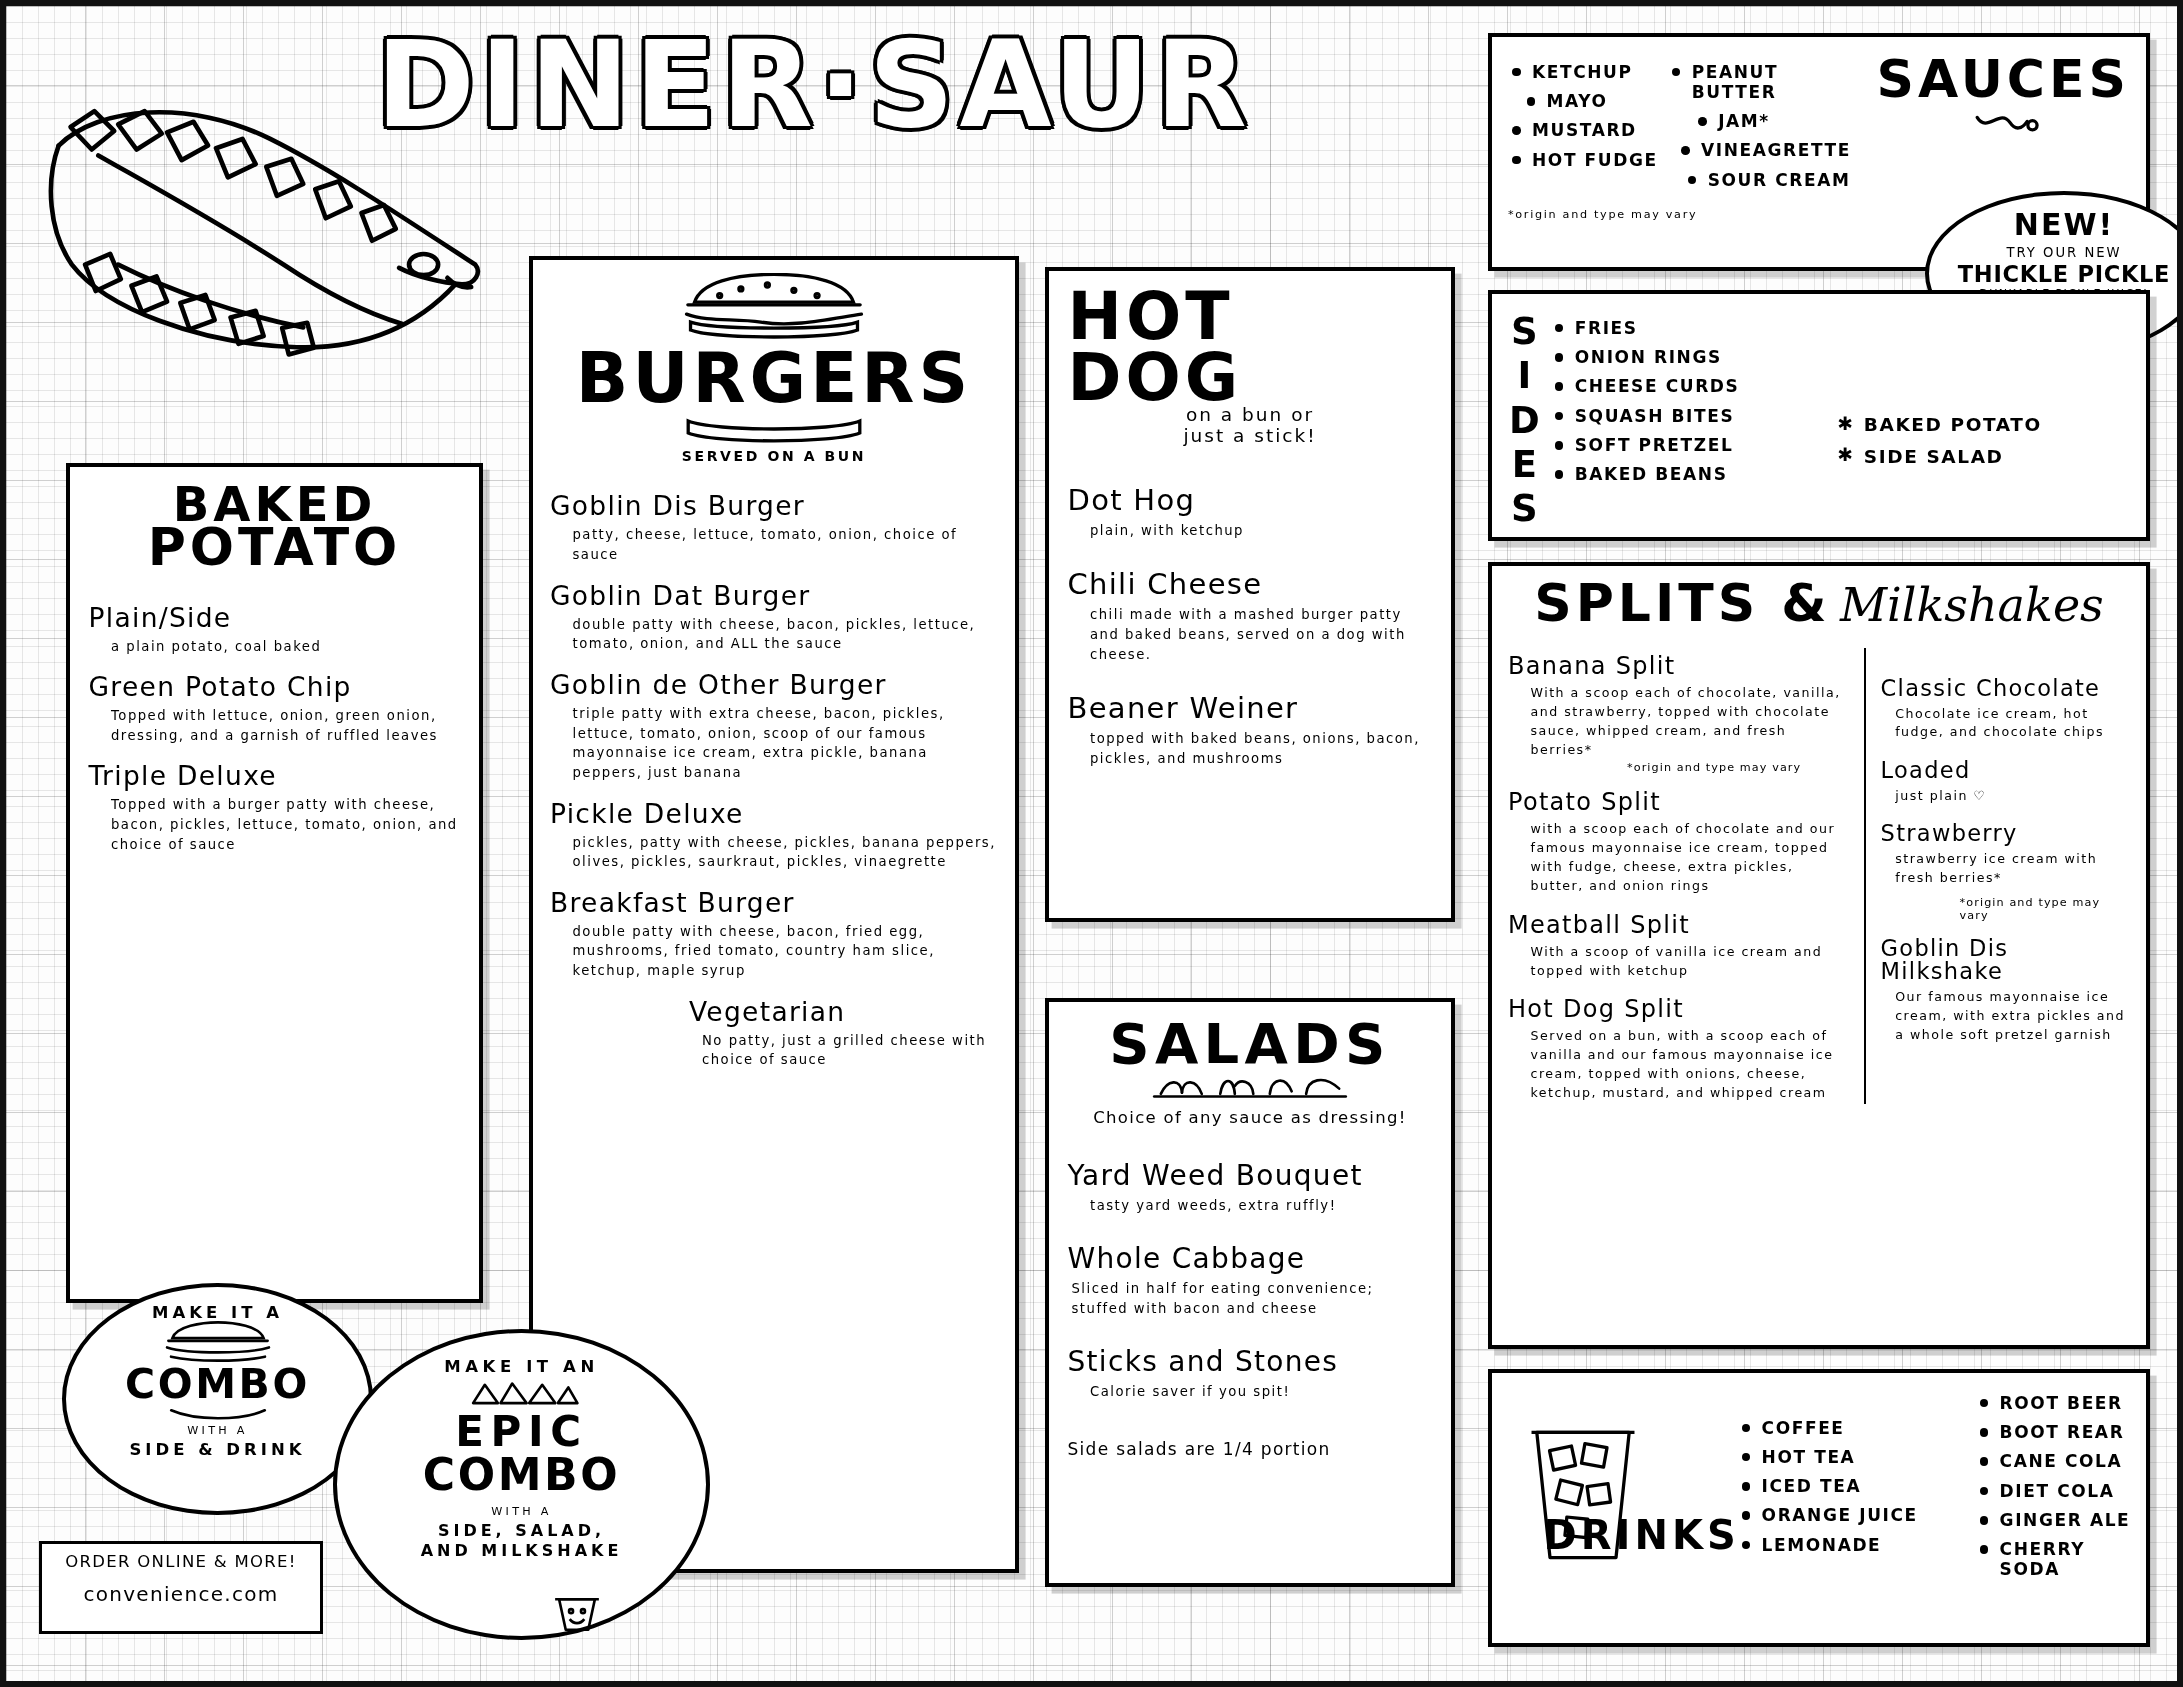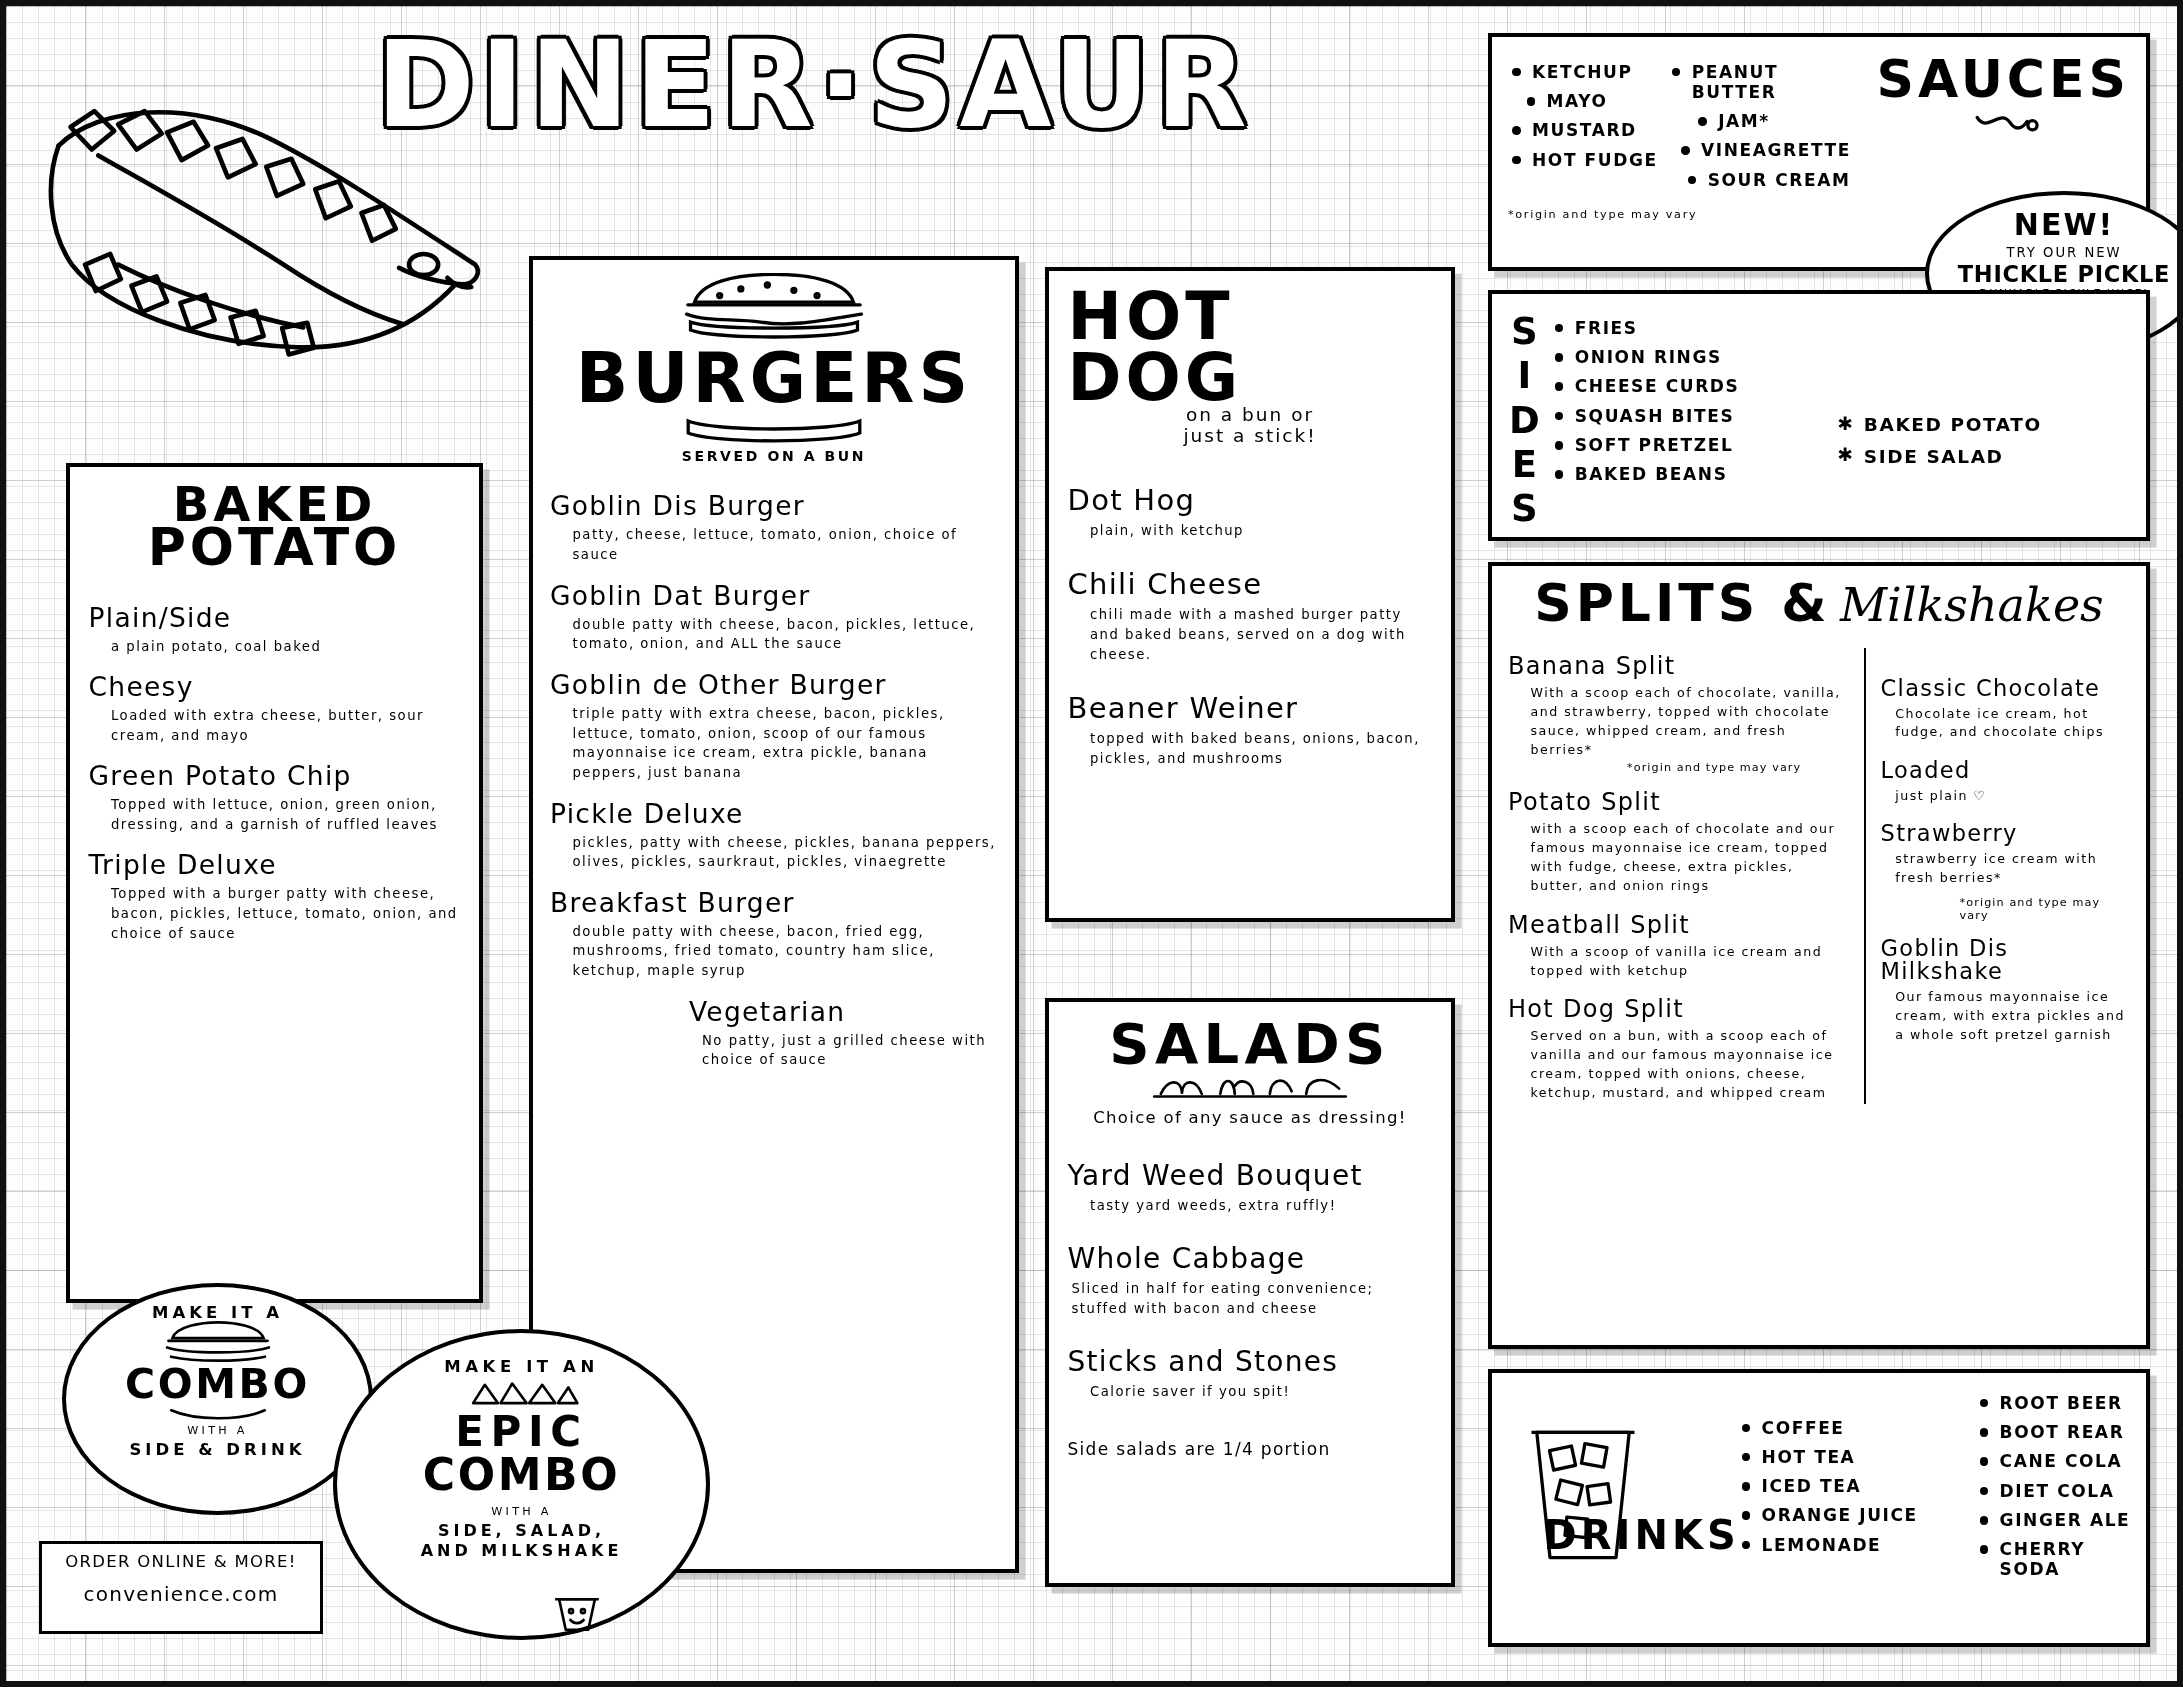--- a/index.html
+++ b/index.html
@@ -212,24 +212,20 @@
     </div>
   </div>
 
   <div class="panel" style="left:60px; top:457px; width:417px; height:840px; padding:14.6px 18.5px;">
     <div class="big-title" style="text-align:center; font-size:48px;">BAKED</div>
     <div class="big-title" style="text-align:center; font-size:52px; margin-top:-4px;">POTATO</div>
 
     <div>
       <div class="item-name" style="margin-top:29px;">Plain/Side</div>
       <div class="item-desc">a plain potato, coal baked</div>
-    </div>
-    <div>
-      <div class="item-name">Cheesy</div>
-      <div class="item-desc">Loaded with extra cheese, butter, sour cream, and mayo</div>
     </div>
     <div>
       <div class="item-name">Green Potato Chip</div>
       <div class="item-desc">Topped with lettuce, onion, green onion, dressing, and a garnish of ruffled leaves</div>
     </div>
     <div>
       <div class="item-name">Triple Deluxe</div>
       <div class="item-desc">Topped with a burger patty with cheese, bacon, pickles, lettuce, tomato, onion, and choice of sauce</div>
     </div>
   </div>

